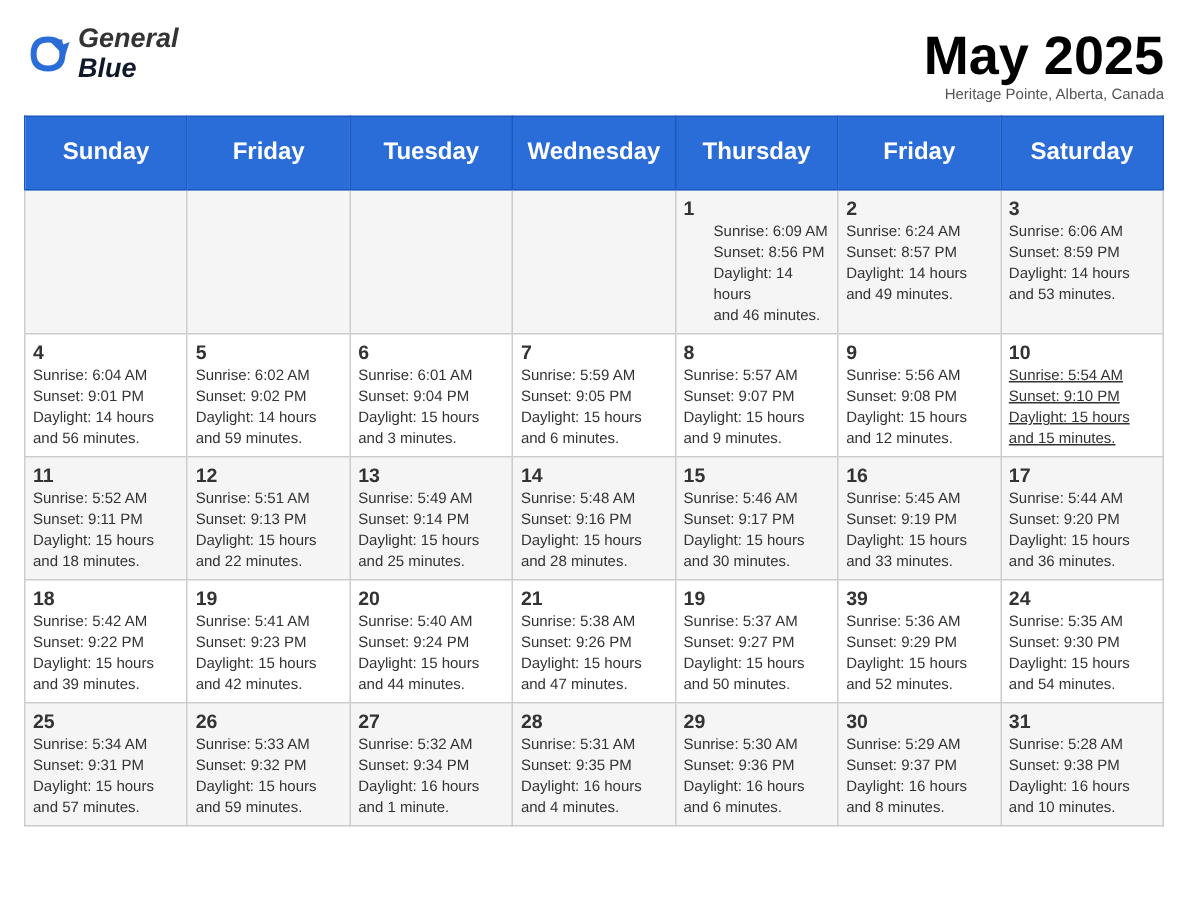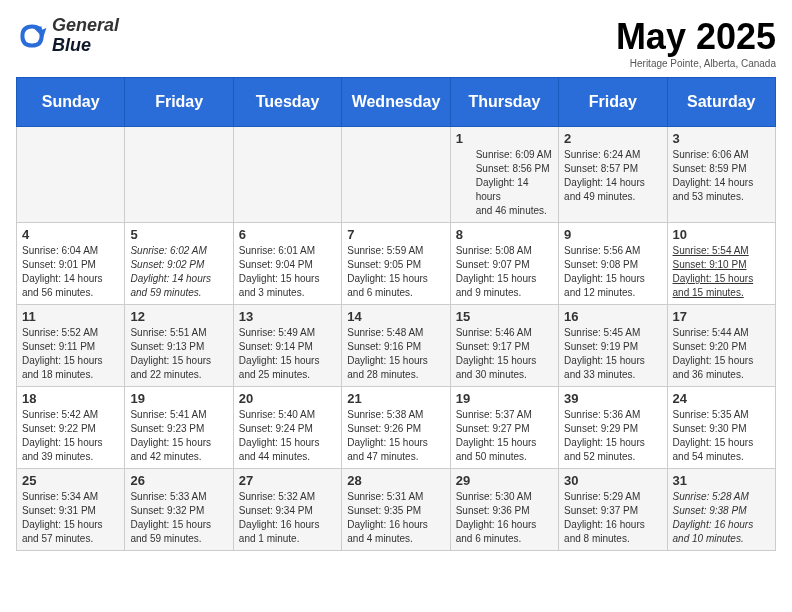--- a/index.html
+++ b/index.html
@@ -162,42 +162,42 @@
       <tr>
         <td>
           <span class="day-number">4</span>
           <div class="day-info" style="white-space: pre-line;">Sunrise: 6:04 AM
 Sunset: 9:01 PM
 Daylight: 14 hours
 and 56 minutes.</div>
         </td>
         <td>
           <span class="day-number">5</span>
-          <div class="day-info" style="white-space: pre-line; font-style: italic;">Sunrise: 6:02 AM
+          <div class="day-info" style="white-space: pre-line;">Sunrise: 6:02 AM
 Sunset: 9:02 PM
 Daylight: 14 hours
 and 59 minutes.</div>
         </td>
         <td>
           <span class="day-number">6</span>
           <div class="day-info" style="white-space: pre-line;">Sunrise: 6:01 AM
 Sunset: 9:04 PM
 Daylight: 15 hours
 and 3 minutes.</div>
         </td>
         <td>
           <span class="day-number">7</span>
           <div class="day-info" style="white-space: pre-line;">Sunrise: 5:59 AM
 Sunset: 9:05 PM
 Daylight: 15 hours
 and 6 minutes.</div>
         </td>
         <td>
           <span class="day-number">8</span>
-          <div class="day-info" style="white-space: pre-line;">Sunrise: 5:08 AM
+          <div class="day-info" style="white-space: pre-line;">Sunrise: 5:57 AM
 Sunset: 9:07 PM
 Daylight: 15 hours
 and 9 minutes.</div>
         </td>
         <td>
           <span class="day-number">9</span>
           <div class="day-info" style="white-space: pre-line;">Sunrise: 5:56 AM
 Sunset: 9:08 PM
 Daylight: 15 hours
 and 12 minutes.</div>
@@ -350,20 +350,20 @@
         </td>
         <td>
           <span class="day-number">30</span>
           <div class="day-info" style="white-space: pre-line;">Sunrise: 5:29 AM
 Sunset: 9:37 PM
 Daylight: 16 hours
 and 8 minutes.</div>
         </td>
         <td>
           <span class="day-number">31</span>
-          <div class="day-info" style="white-space: pre-line; font-style: italic;">Sunrise: 5:28 AM
+          <div class="day-info" style="white-space: pre-line;">Sunrise: 5:28 AM
 Sunset: 9:38 PM
 Daylight: 16 hours
 and 10 minutes.</div>
         </td>
       </tr>
     </tbody>
 </table>
 
 </body></html>

